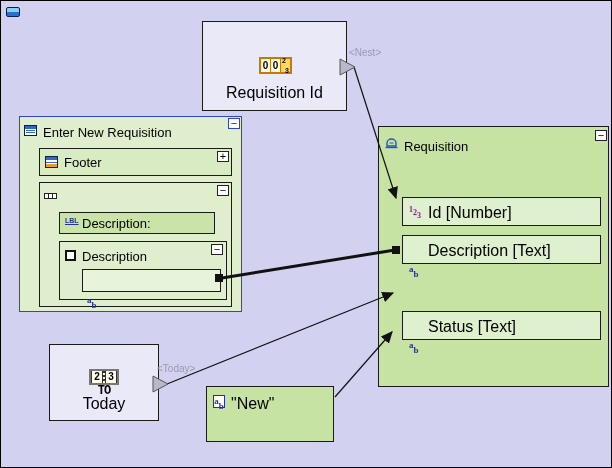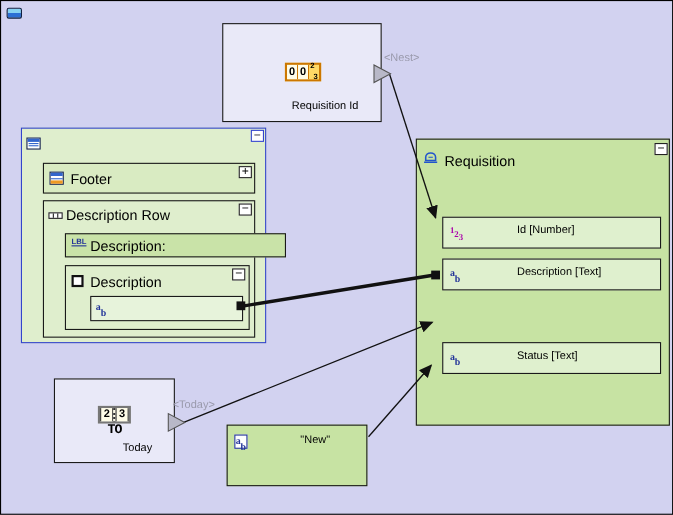--- a/index.html
+++ b/index.html
@@ -9,38 +9,38 @@
   .node{position:absolute;border:1px solid #1a1a1a;box-sizing:border-box;}
   .lav{background:#E9E9F8;}
   .grn-dark{background:#C7E3A3;}
   .grn-pale{background:#DFEECD;}
   .grn-mid{background:#C9E3A8;}
   .grn-field{background:#DFF0CE;}
   .grn-value{background:#E7F3DB;}
   .diagram-title{position:absolute;left:20px;top:3px;font-size:15px;font-weight:bold;color:#000;}
   .submit-icon{position:absolute;left:5px;top:6px;width:12px;height:8px;border:1px solid #102040;border-radius:2px;background:linear-gradient(#86D2F2 45%,#2B6FD4 45%);}
   .label13{font-size:13px;color:#000;white-space:nowrap;}
-  .label135{font-size:10px;color:#000;white-space:nowrap;margin-left:42px;}
+  .label135{font-size:16px;color:#000;white-space:nowrap;}
   .port-label{position:absolute;font-size:10px;color:#9A9AAC;white-space:nowrap;}
   .collapse-btn{position:absolute;width:12px;height:11px;background:#FFFFFF;border:1px solid #222;font-size:11px;line-height:9px;text-align:center;color:#000;box-sizing:border-box;padding:0;}
   .collapse-btn.blue{border-color:#3344CC;color:#223;}
   
   .win-icon{width:13px;height:11px;border:1px solid #102040;background:#fff;box-sizing:border-box;}
   .win-icon .bar{height:3px;background:#3366CC;}
   .win-icon .ln{height:1px;background:#3366CC;margin:1px 1px 0 1px;}
   .footer-icon{width:13px;height:12px;border:1px solid #102040;background:#fff;box-sizing:border-box;display:flex;flex-direction:column;}
   .footer-icon .bar{height:3px;background:#3366CC;}
   .footer-icon .mid{flex:1;border-top:1px solid #3366CC;margin-top:2px;}
   .footer-icon .bot{height:3px;background:#EE9922;}
   .row-icon{width:13px;height:6px;border:1px solid #222;background:#fff;box-sizing:border-box;display:flex;}
   .row-icon i{flex:1;border-right:1px solid #222;}
   .row-icon i:last-child{border-right:none;}
   .lbl-icon{font-size:7px;font-weight:bold;color:#223399;text-decoration:underline;letter-spacing:0;}
   .chk-icon{width:11px;height:11px;border:2px solid #111;background:#fff;box-sizing:border-box;}
-  .ab-icon{font-size:9px;font-weight:bold;color:#223399;font-family:"Liberation Serif",serif;white-space:nowrap;}
+  .ab-icon{font-size:9px;font-weight:bold;color:#223399;font-family:"Liberation Serif",serif;white-space:nowrap;margin-top:21px;}
   .ab-icon .a{vertical-align:3px;}
   .ab-icon .b{vertical-align:-2px;}
   .num123-icon{font-size:8px;font-weight:bold;color:#AA00AA;font-family:"Liberation Serif",serif;white-space:nowrap;}
   .num123-icon .d1{vertical-align:4px;}
   .num123-icon .d2{vertical-align:1px;}
   .num123-icon .d3{vertical-align:-2px;}
   .date-icon{width:12px;height:12px;border:1px solid #227722;outline:1px solid #227722;outline-offset:-3px;background:#fff;box-sizing:border-box;font-size:7px;font-weight:bold;color:#223;text-align:center;line-height:11px;}
   .counter-icon{display:flex;border:2px solid #CC7700;background:#FFF8C8;height:17px;box-sizing:border-box;align-items:stretch;}
   .counter-icon .cell{width:9px;background:#FFFDE8;border-right:1px solid #CC7700;color:#000;font-size:10px;font-weight:bold;text-align:center;line-height:13px;}
   .counter-icon .frac{width:9px;background:#FFD966;position:relative;font-size:7px;font-weight:bold;color:#000;}
@@ -73,42 +73,42 @@
     <div class="abs label135" style="left:0;right:0;bottom:8px;text-align:center;">Requisition Id</div>
   </div>
   <div class="port-label" style="left:348px;top:46px;">&lt;Nest&gt;</div>
 
   <div class="node grn-pale" style="left:18px;top:115px;width:223px;height:196px;border-color:#3344CC;">
     <div class="abs win-icon" style="left:4px;top:8px;">
         <div class="bar"></div>
         <div class="ln"></div>
         <div class="ln"></div>
       </div>
+    <div class="abs label13" style="left:23px;top:8px;">Enter New Requisition</div>
     <button class="collapse-btn blue" style="right:1px;top:1px;">−</button>
 
     <div class="node grn-pale" style="left:19px;top:31px;width:193px;height:28px;background:#D9EBC2;">
       <div class="abs footer-icon" style="left:5px;top:7px;">
           <div class="bar"></div>
           <div class="mid"></div>
           <div class="bot"></div>
         </div>
       <div class="abs label13" style="left:24px;top:6px;">Footer</div>
       <button class="collapse-btn" style="right:2px;top:2px;">+</button>
     </div>
 
     <div class="node grn-pale" style="left:19px;top:65px;width:193px;height:125px;">
       <div class="abs row-icon" style="left:4px;top:10px;">
           <i></i>
           <i></i>
           <i></i>
         </div>
-      <div class="abs label13" style="left:20px;top:5px;">Description Row</div>
       <button class="collapse-btn" style="right:2px;top:2px;">−</button>
 
-      <div class="node grn-mid" style="left:19px;top:29px;width:201px;height:22px;">
+      <div class="node grn-mid" style="left:19px;top:29px;width:156px;height:22px;">
         <span class="abs lbl-icon" style="left:5px;top:4px;">LBL</span>
         <div class="abs label13" style="left:22px;top:3px;">Description:</div>
       </div>
 
       <div class="node grn-pale" style="left:19px;top:58px;width:168px;height:59px;">
         <span class="abs chk-icon" style="left:5px;top:8px;"></span>
         <div class="abs label13" style="left:22px;top:7px;text-align:center;">Description</div>
         <button class="collapse-btn" style="right:3px;top:2px;">−</button>
 
         <div class="node grn-value" style="left:22px;top:27px;width:139px;height:23px;">

